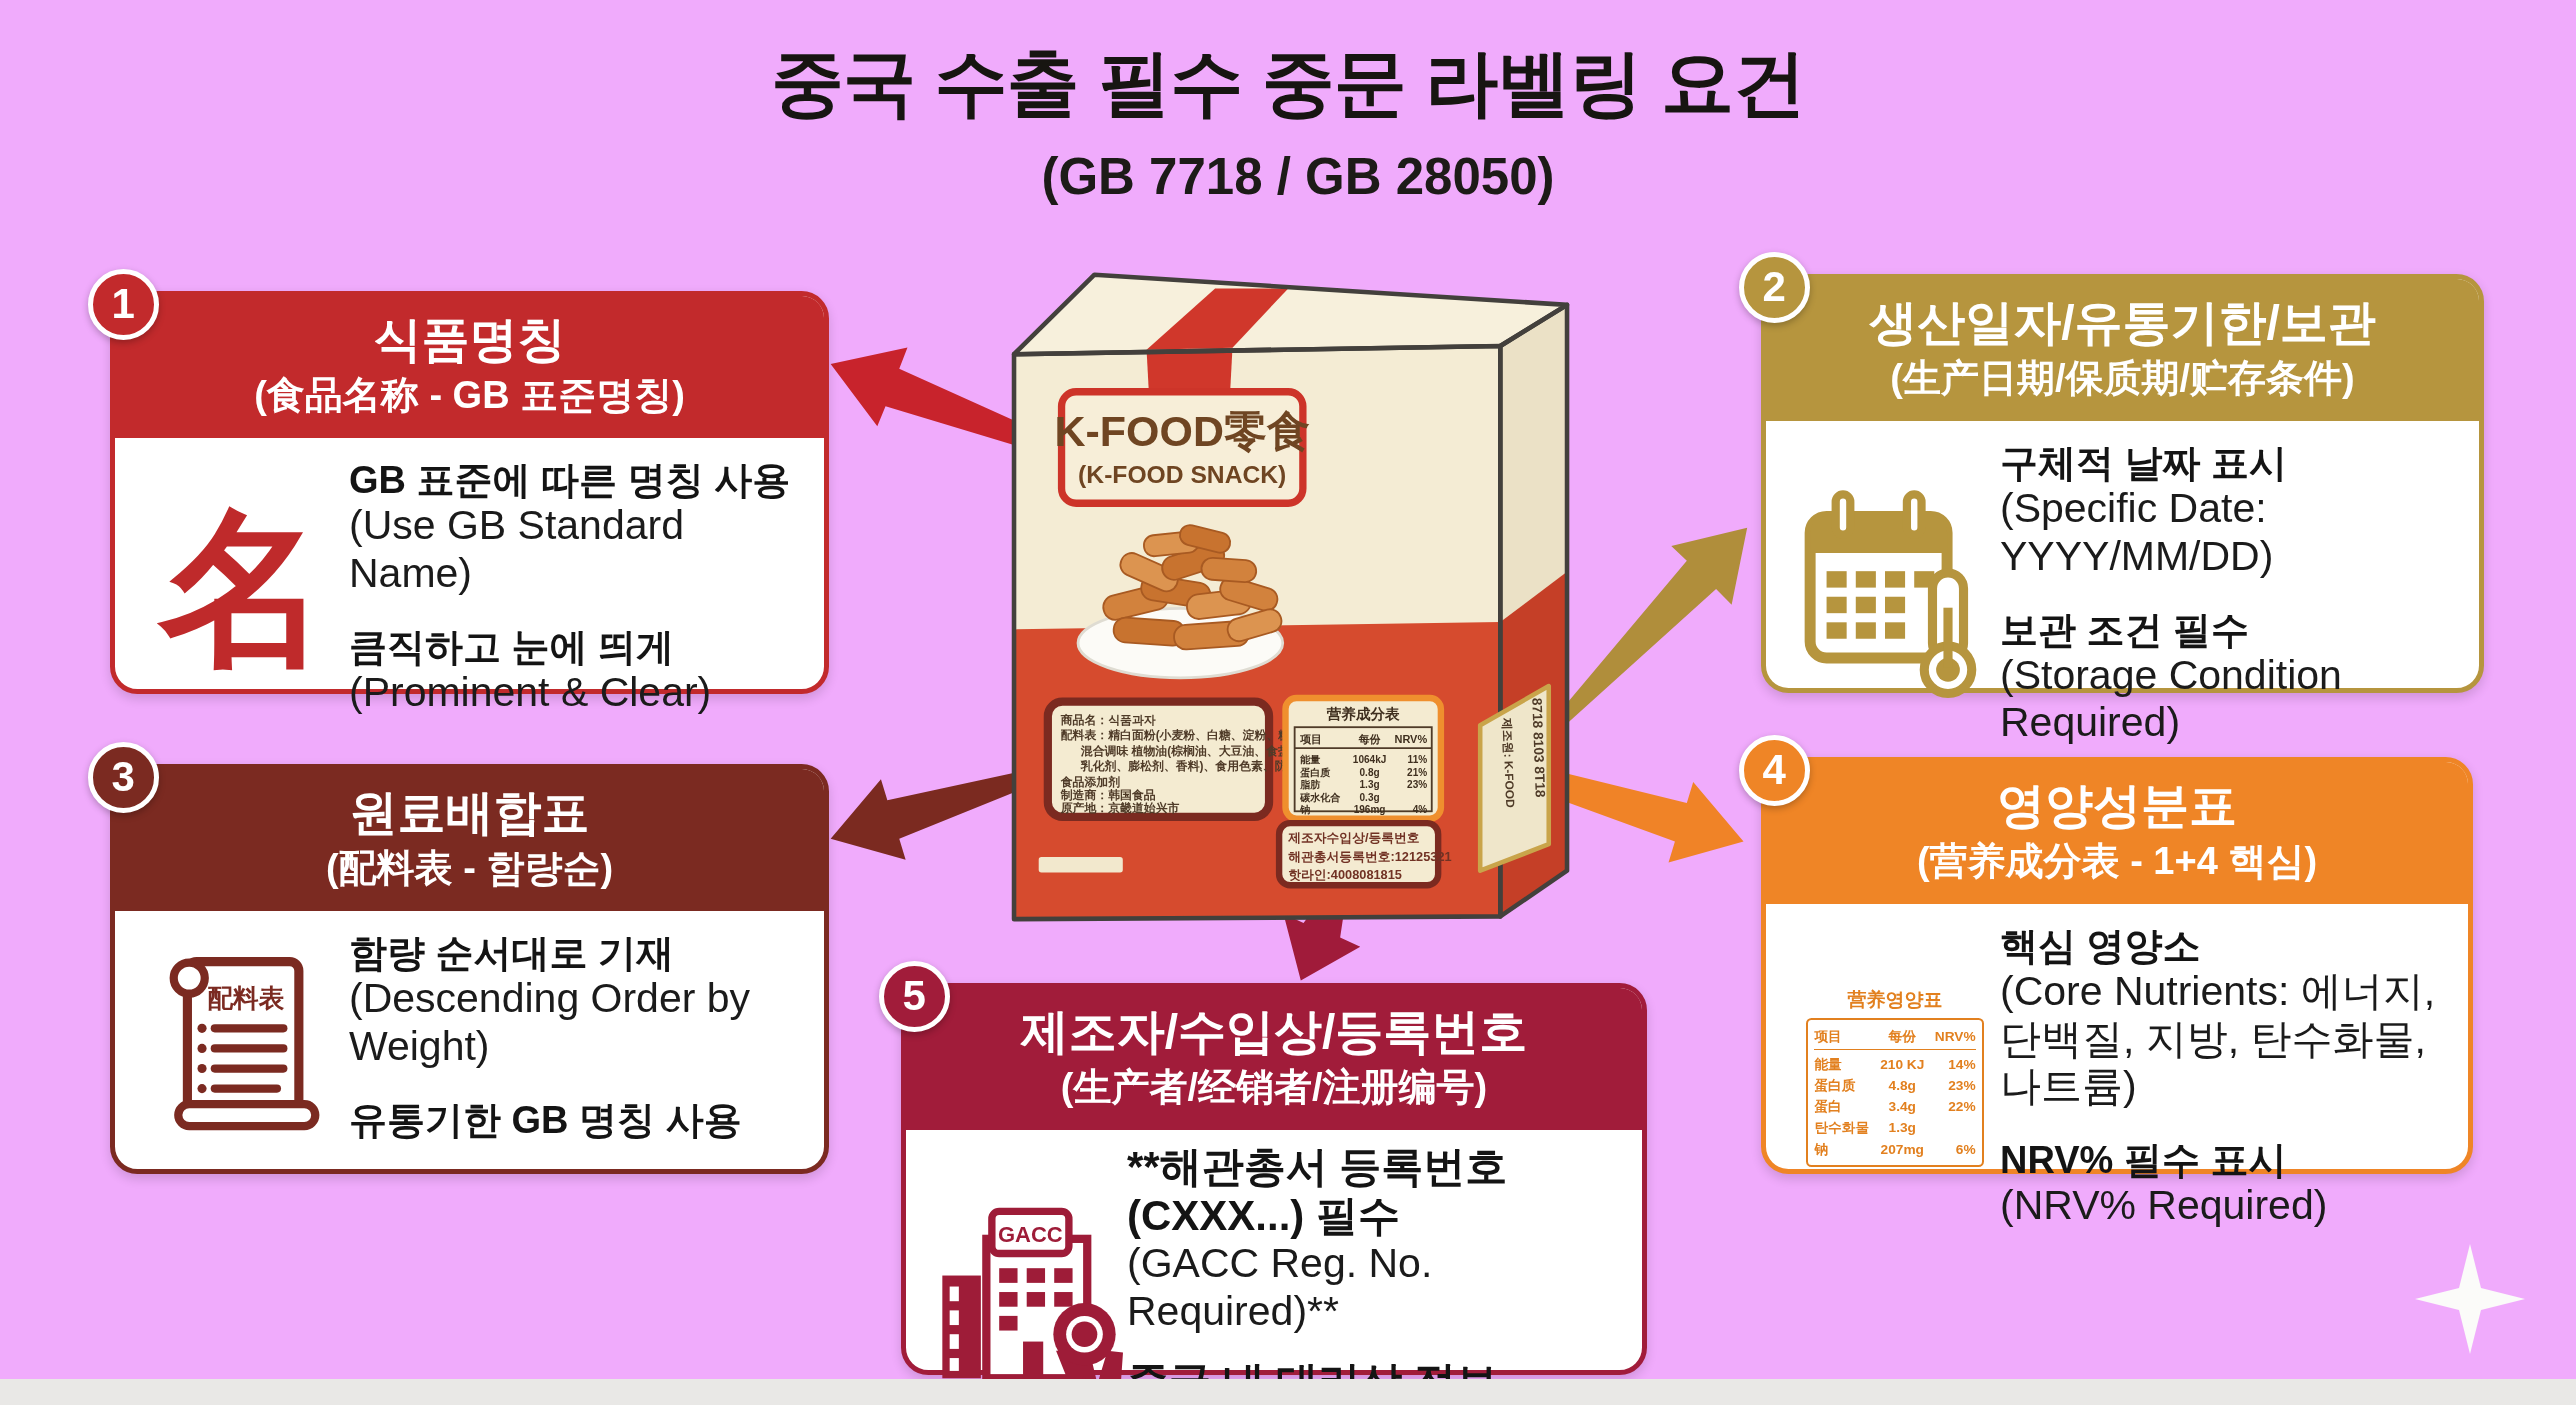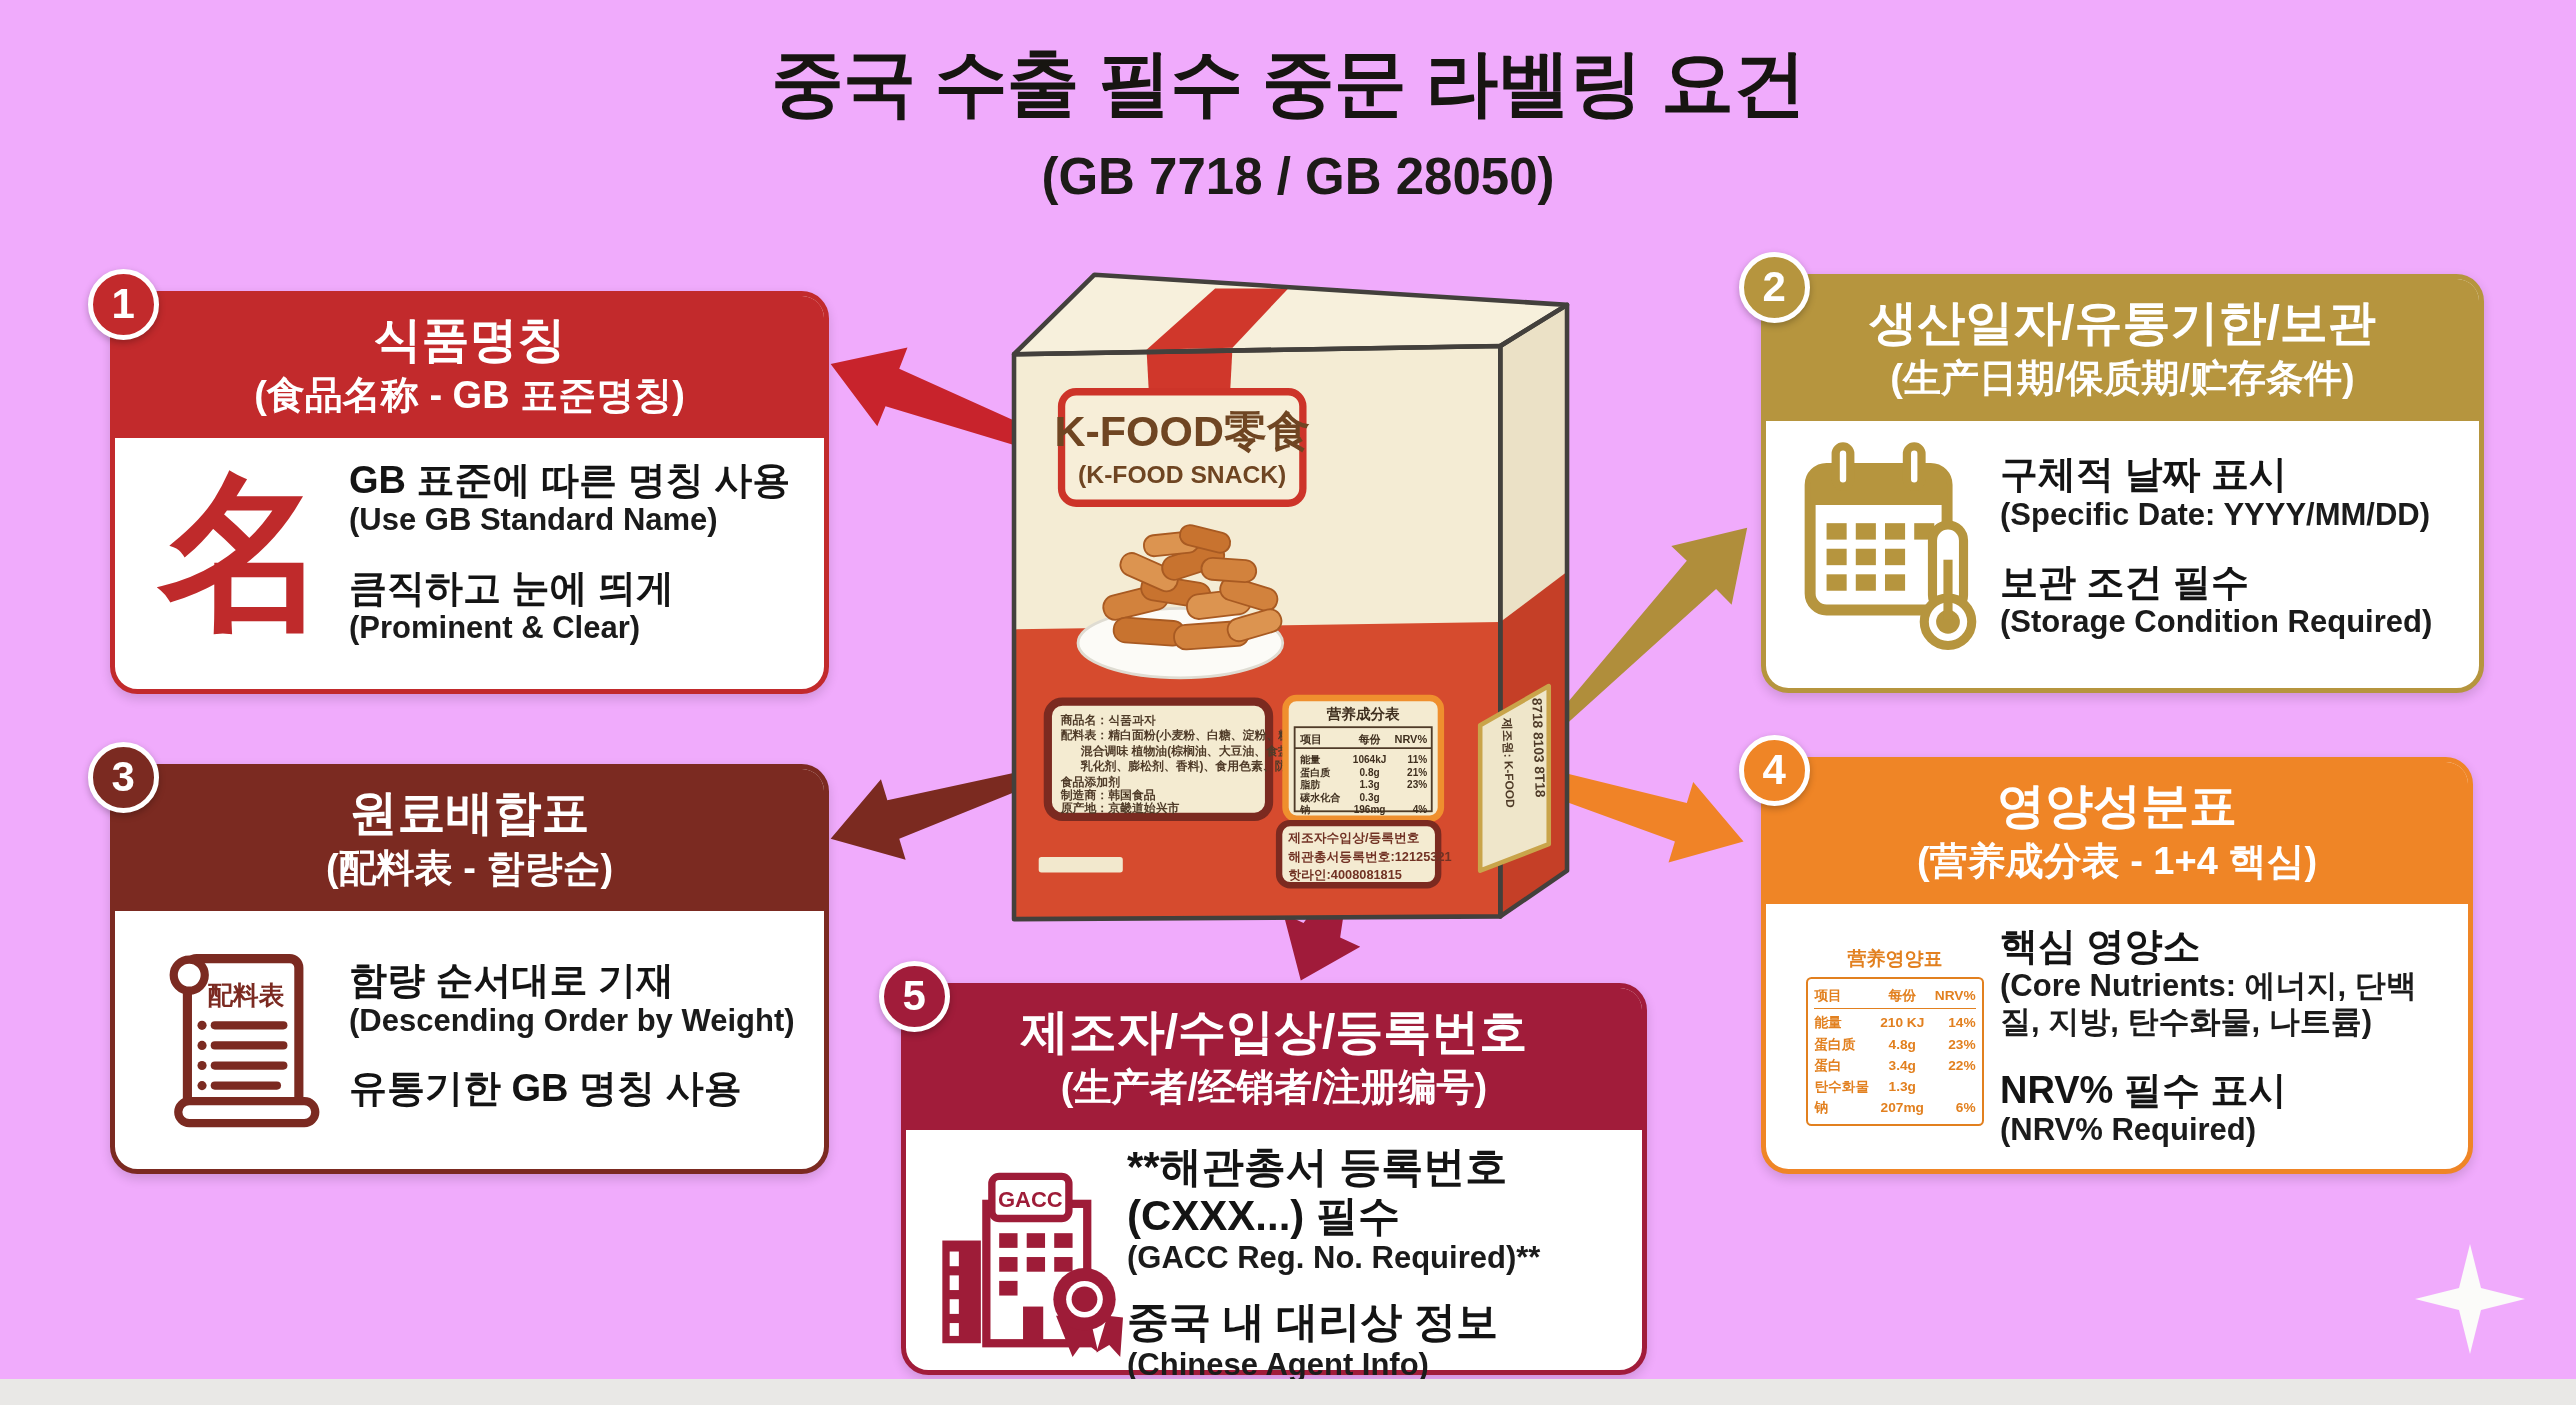--- a/index.html
+++ b/index.html
@@ -17,21 +17,21 @@
         box-shadow:0 4.6px 11px rgba(0,0,0,.14);}
   .card-header{color:#fff;text-align:center;border-radius:22px 22px 0 0;
                padding:18.3px 9.1px 20px;}
   .hdr1{font-size:48px;font-weight:800;line-height:1.1;}
   .hdr2{font-size:38px;font-weight:800;line-height:1.2;margin-top:5.5px;}
   .card-body{display:flex;align-items:center;padding:20px 24px;}
   .icon-col{flex:0 0 210px;display:flex;justify-content:center;align-items:center;}
   .text-col{flex:1;}
   .point+.point{margin-top:27.4px;}
   .pt-ko{font-size:38px;font-weight:800;color:#141414;line-height:1.16;}
-  .pt-en{font-size:31px;font-weight:700;color:#1b1b1b;line-height:1.16;}
+  .pt-en{font-size:41px;font-weight:400;color:#1b1b1b;line-height:1.16;}
 
   .card1{left:110px;top:291px;width:719px;height:403px;border:5.5px solid #c22a2c;}
   .card1 .card-header{background:#c22a2c;}
   .card2{left:1761px;top:274px;width:723px;height:419px;border:5.5px solid #b6953e;}
   .card2 .card-header{background:#b6953e;}
   .card3{left:110px;top:764px;width:719px;height:410px;border:5.5px solid #7b2a21;}
   .card3 .card-header{background:#7b2a21;}
   .card4{left:1761px;top:757px;width:712px;height:417px;border:5.5px solid #ef8526;}
   .card4 .card-header{background:#ef8526;}
   .card5{left:901px;top:983px;width:746px;height:392px;border:5.5px solid #a11c3a;}

